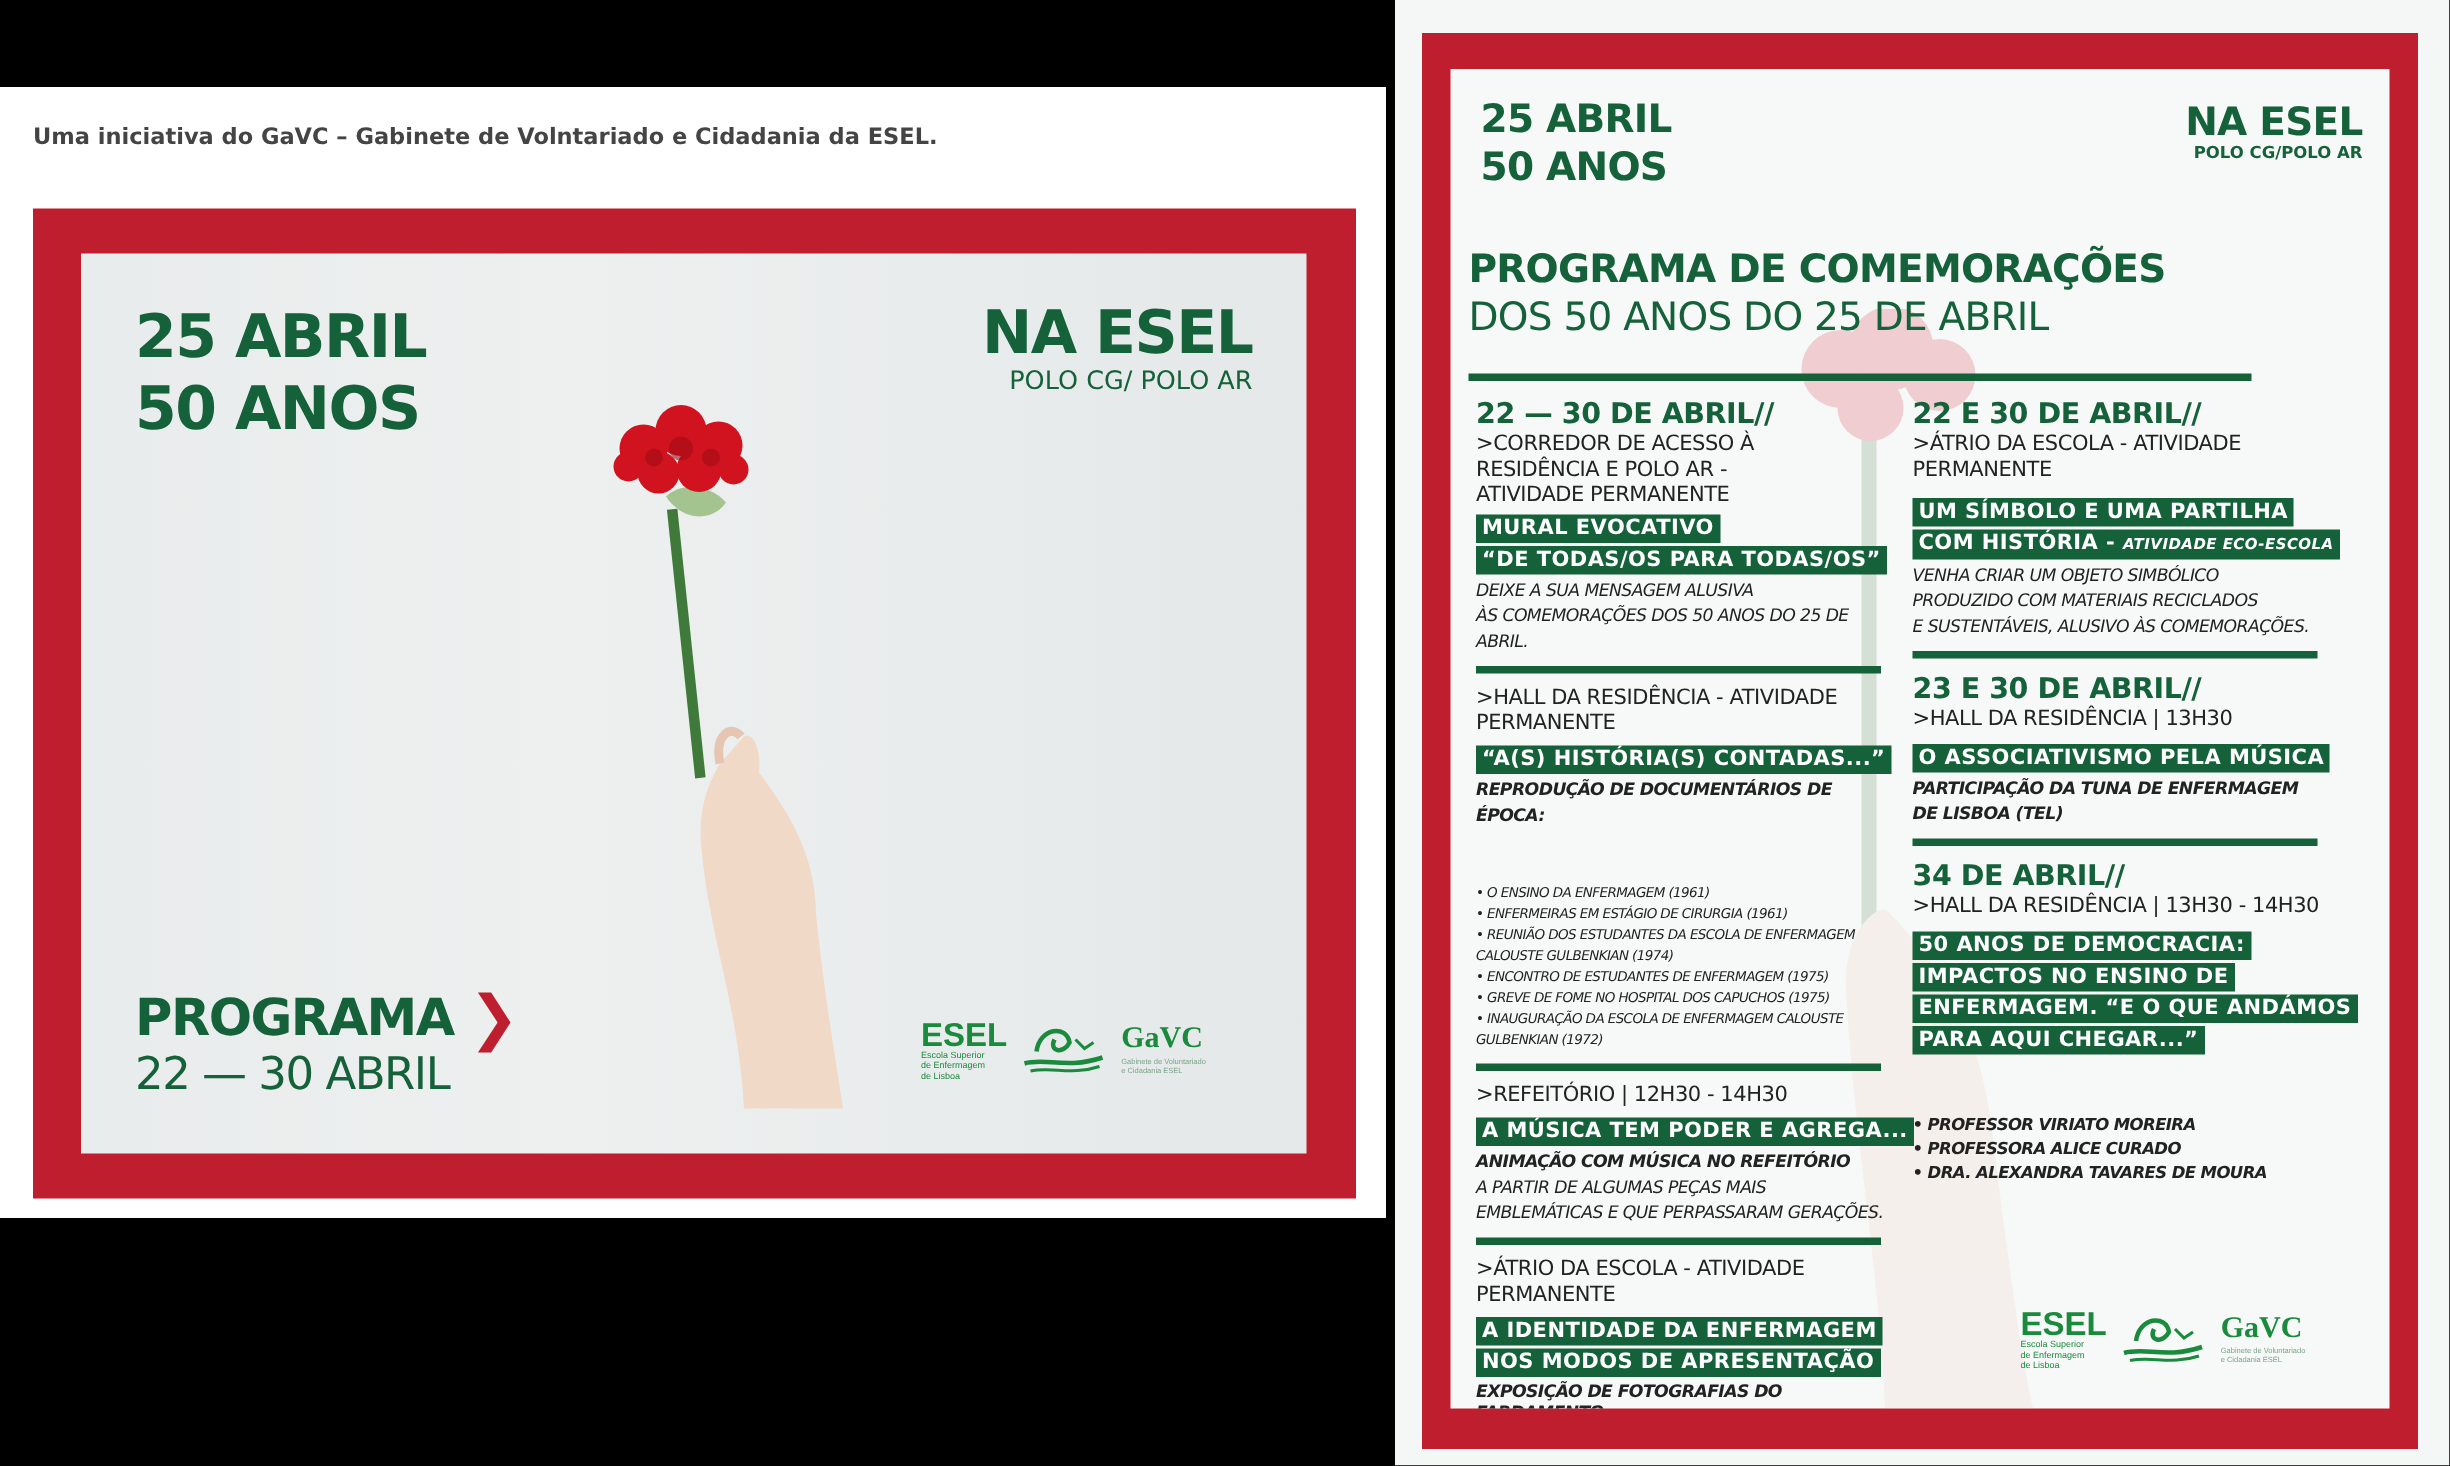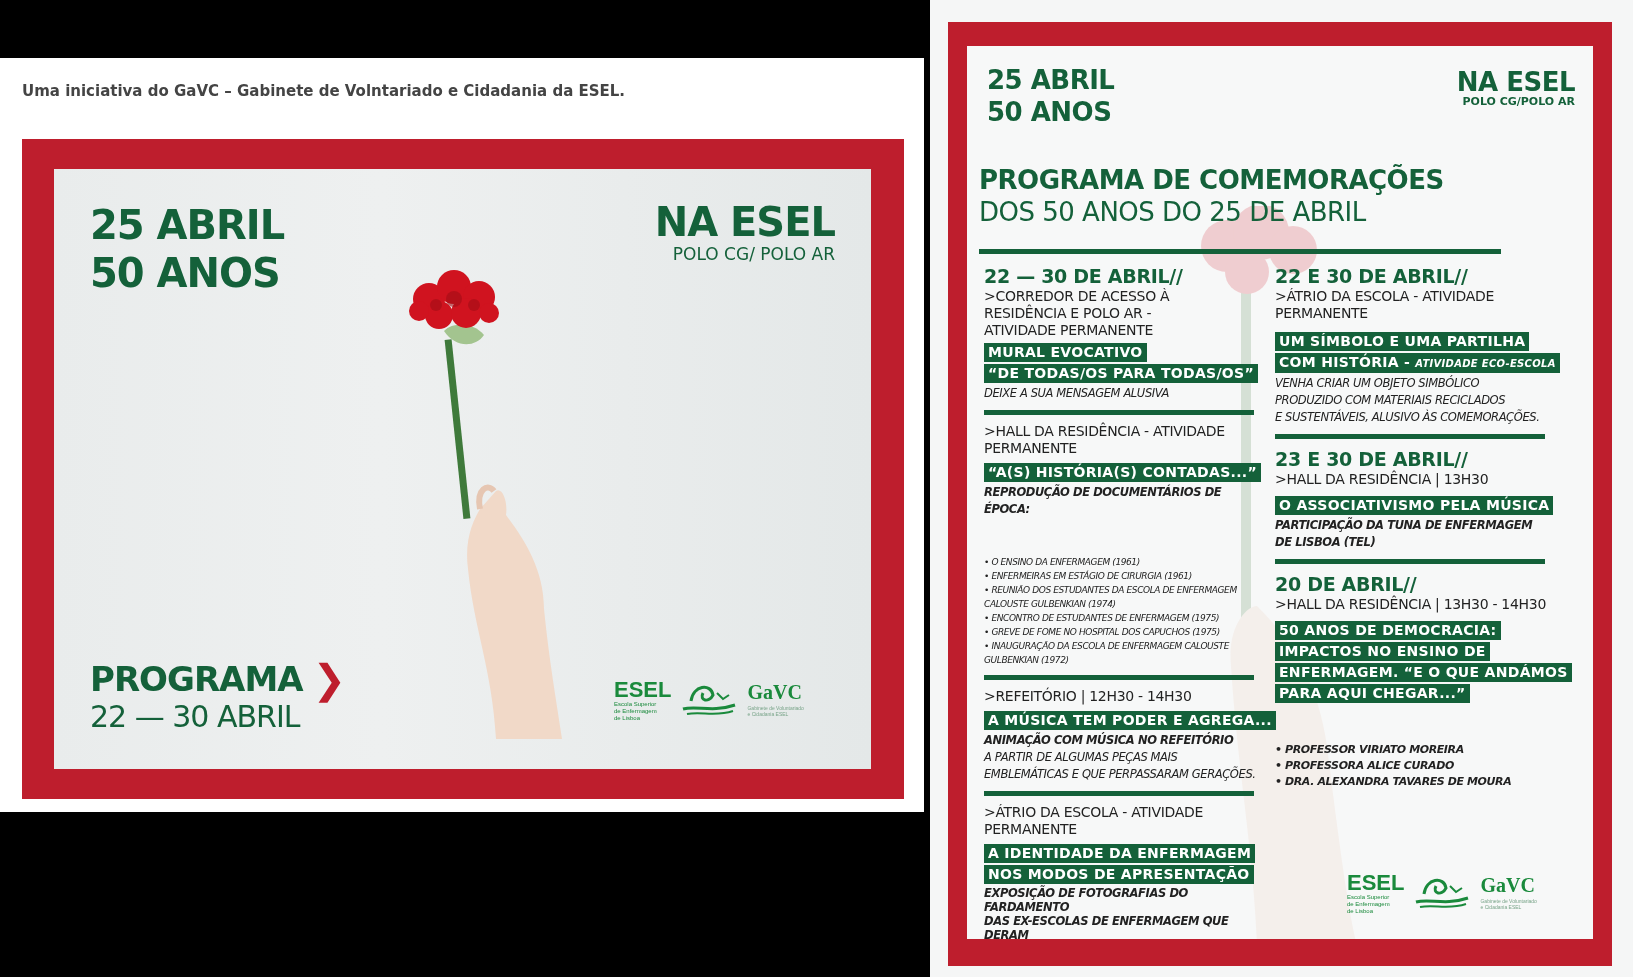--- a/index.html
+++ b/index.html
@@ -161,20 +161,21 @@
 
       <div class="col col-left">
         <div class="block">
           <div class="date">22 — 30 DE ABRIL//</div>
           <div class="loc" style="width:230px">&gt;CORREDOR DE ACESSO À RESIDÊNCIA E POLO AR - ATIVIDADE PERMANENTE</div>
           <div style="margin-top:4px">
             <div><span class="tag">MURAL EVOCATIVO</span></div>
             <div><span class="tag">“DE TODAS/OS PARA TODAS/OS”</span></div>
           </div>
           <div class="desc">DEIXE A SUA MENSAGEM ALUSIVA</div>
+          <div class="desc">ÀS COMEMORAÇÕES DOS 50 ANOS DO 25 DE ABRIL.</div>
         </div>
         <div class="rule"></div>
 
         <div class="block">
           <div class="loc">&gt;HALL DA RESIDÊNCIA - ATIVIDADE PERMANENTE</div>
           <div style="margin-top:6px"><span class="tag">“A(S) HISTÓRIA(S) CONTADAS...”</span></div>
           <div class="desc desc-b">REPRODUÇÃO DE DOCUMENTÁRIOS DE ÉPOCA:</div>
           <ul class="bullets">
             <li>O ENSINO DA ENFERMAGEM (1961)</li>
             <li>ENFERMEIRAS EM ESTÁGIO DE CIRURGIA (1961)</li>
@@ -224,21 +225,21 @@
         <div class="block">
           <div class="date">23 E 30 DE ABRIL//</div>
           <div class="loc">&gt;HALL DA RESIDÊNCIA | 13H30</div>
           <div style="margin-top:8px"><span class="tag">O ASSOCIATIVISMO PELA MÚSICA</span></div>
           <div class="desc desc-b">PARTICIPAÇÃO DA TUNA DE ENFERMAGEM</div>
           <div class="desc desc-b">DE LISBOA (TEL)</div>
         </div>
         <div class="rule"></div>
 
         <div class="block">
-          <div class="date">20 DE ABRIL//</div>
+          <div class="date">34 DE ABRIL//</div>
           <div class="loc">&gt;HALL DA RESIDÊNCIA | 13H30 - 14H30</div>
           <div style="margin-top:8px">
             <div><span class="tag">50 ANOS DE DEMOCRACIA:</span></div>
             <div><span class="tag">IMPACTOS NO ENSINO DE</span></div>
             <div><span class="tag">ENFERMAGEM. “E O QUE ANDÁMOS</span></div>
             <div><span class="tag">PARA AQUI CHEGAR...”</span></div>
           </div>
           <ul class="bullets bold">
             <li>PROFESSOR VIRIATO MOREIRA</li>
             <li>PROFESSORA ALICE CURADO</li>

